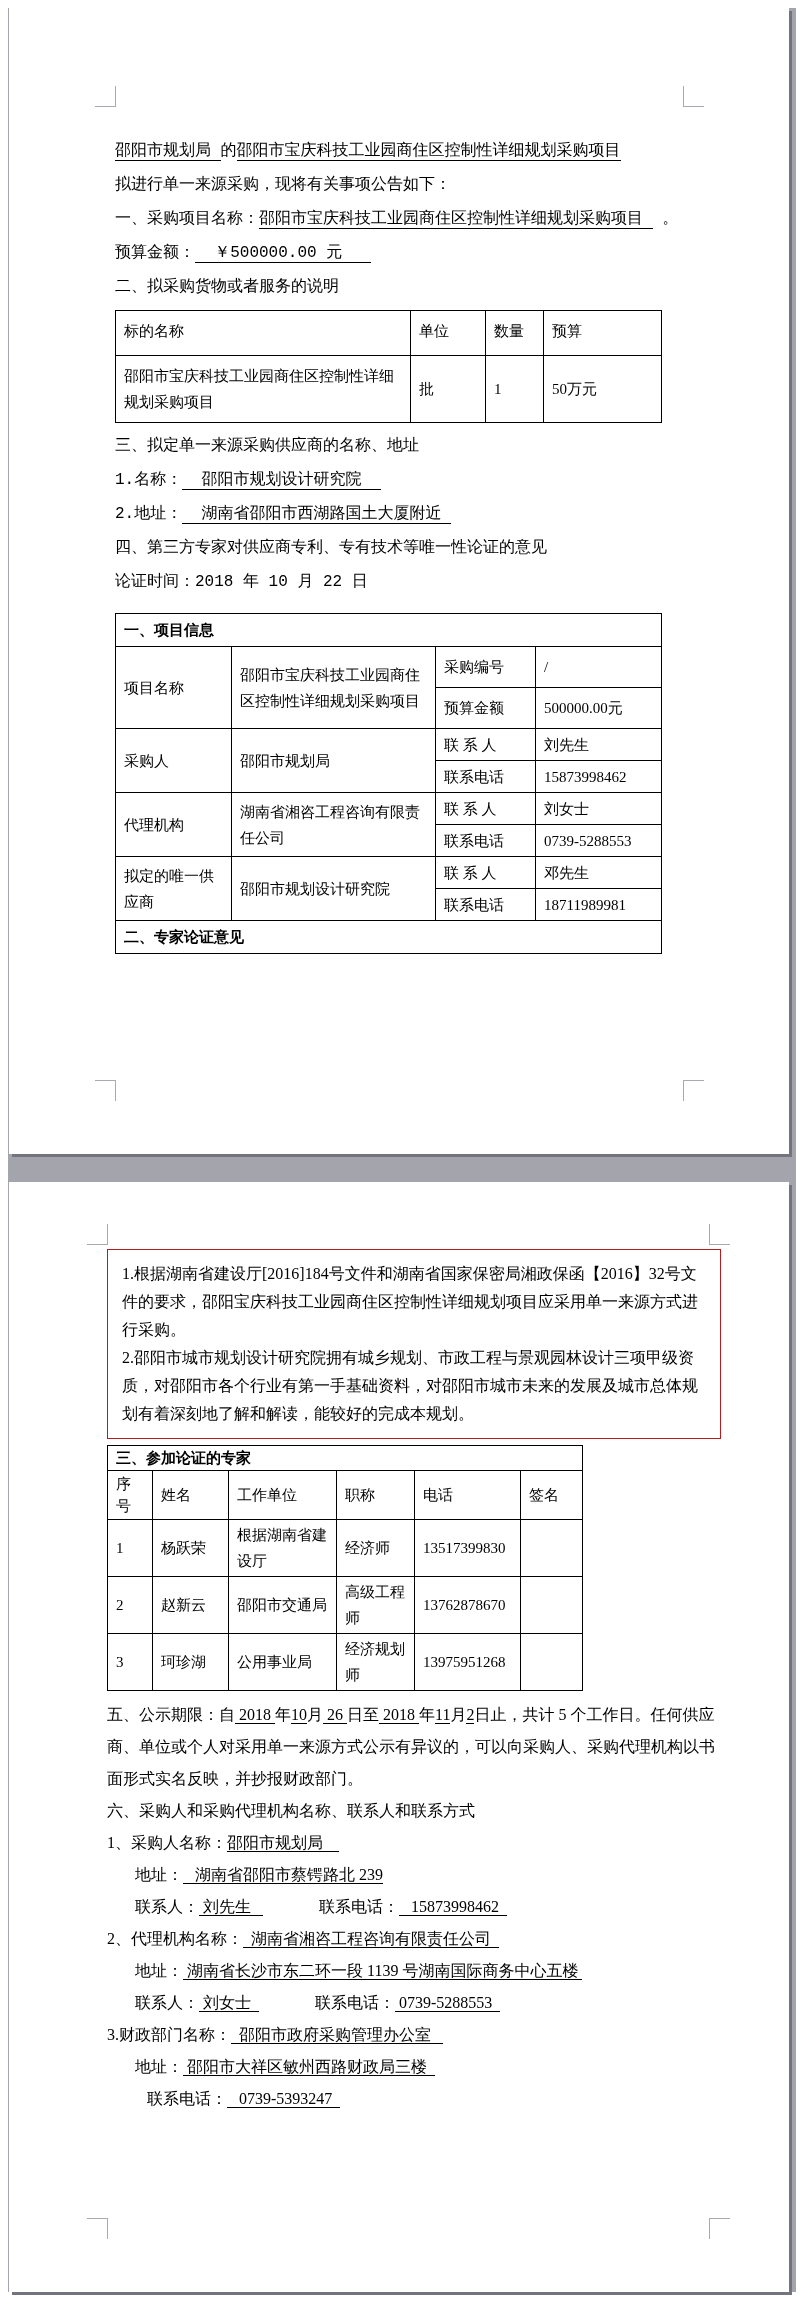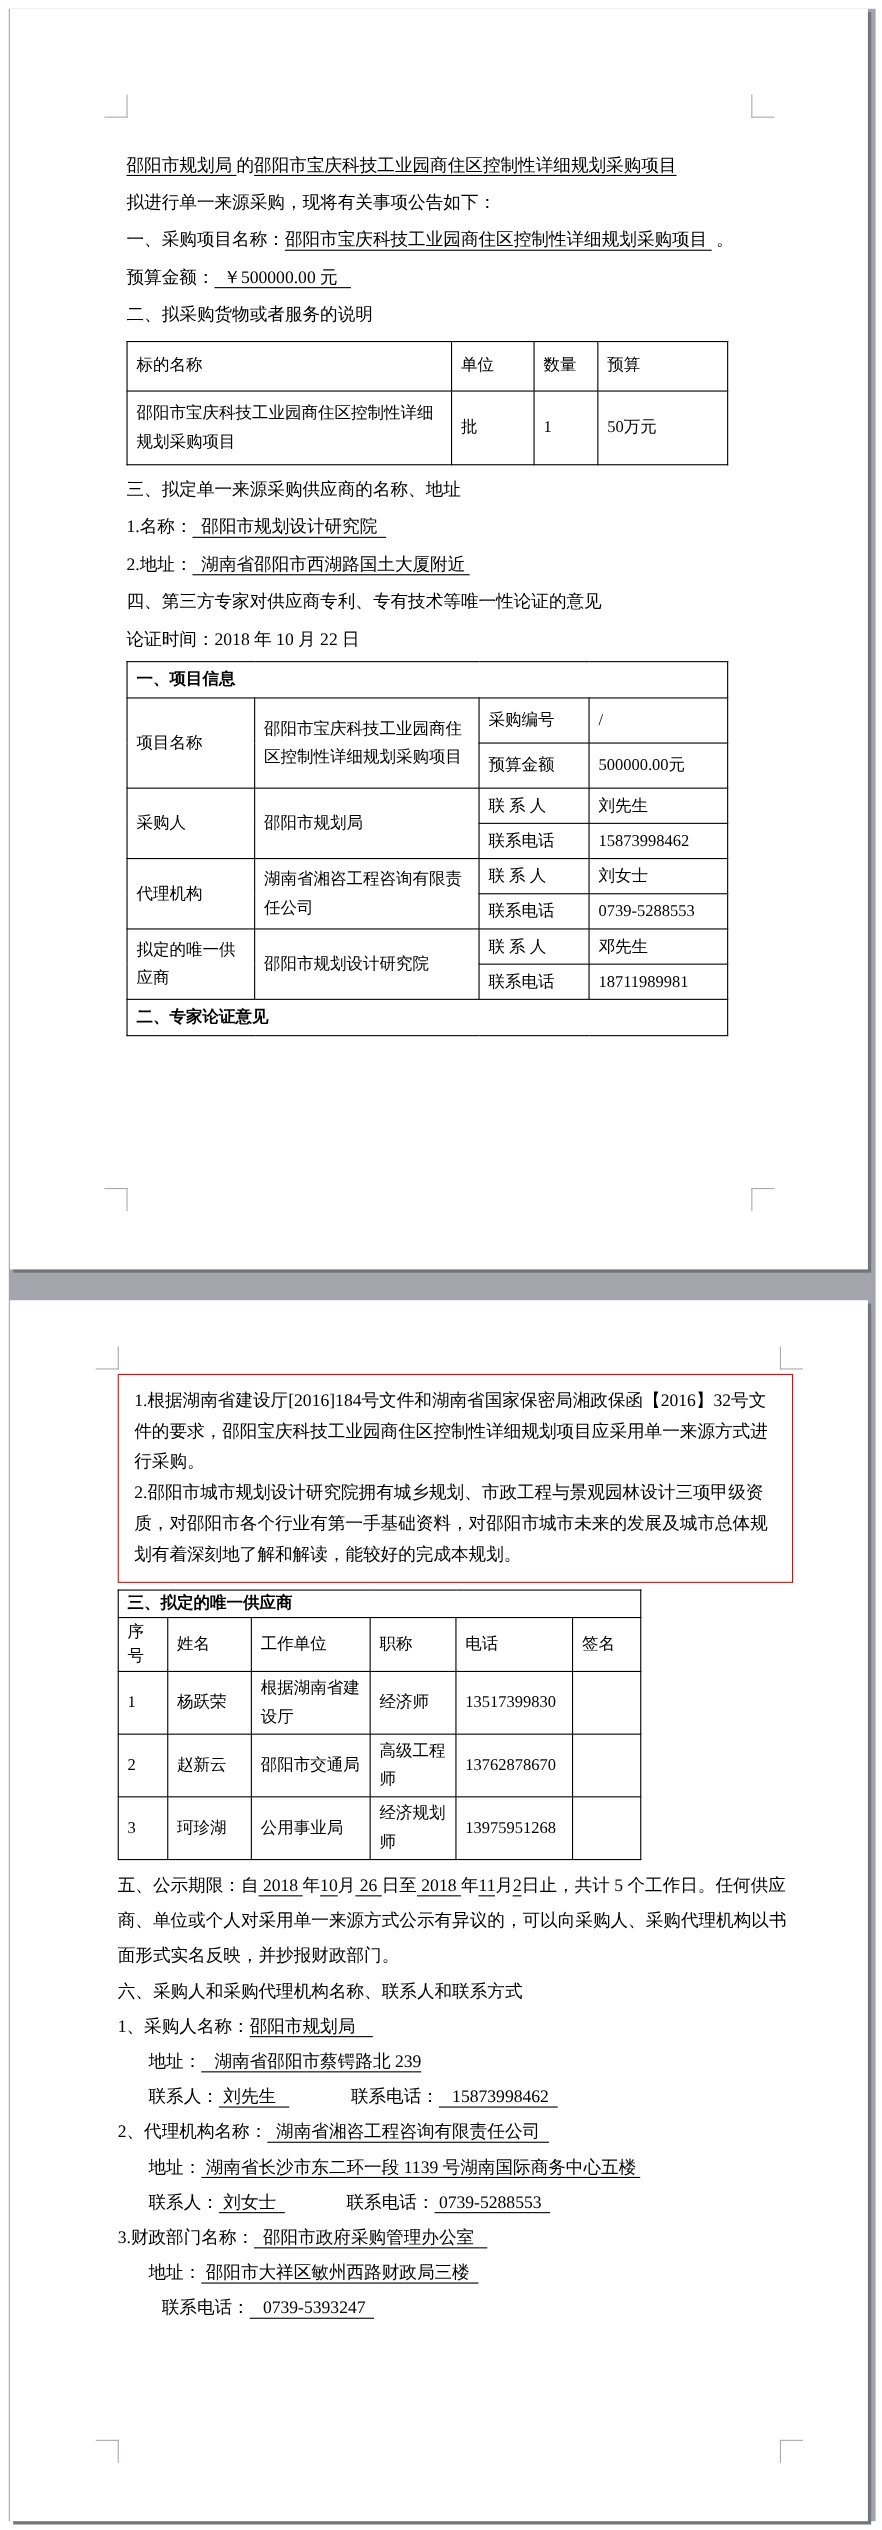--- a/index.html
+++ b/index.html
@@ -12,31 +12,31 @@
   .page1{top:8px;height:1146px;}
   .page2{top:1182px;height:1110px;}
   
   .mark{position:absolute;width:20px;height:20px;border:0 solid #a9a9b1;}
   .mark.tl{border-right-width:1px;border-bottom-width:1px;}
   .mark.tr{border-left-width:1px;border-bottom-width:1px;}
   .mark.bl{border-right-width:1px;border-top-width:1px;}
   .mark.br{border-left-width:1px;border-top-width:1px;}
   
   .p1c{position:absolute;left:106px;top:0;width:578px;font-size:16px;line-height:34px;}
-  .p1c p{margin:0;padding:0;}
+  .p1c p{margin:0;padding:0;font-family:Liberation Mono, monospace;}
   .first{margin-top:126px !important;}
   .ind1{padding-left:64px;}
   .ind2{padding-left:28px;}
   .u{border-bottom:1px solid #000;}
   table{border-collapse:collapse;table-layout:fixed;}
   td{border:1px solid #000;vertical-align:middle;padding:2px 8px;font-size:15px;line-height:26px;word-break:break-all;}
   .t1{width:546px;margin-top:6px;}
   .t1 .hrow td{height:40px;font-family:Liberation Mono, monospace;}
   .t1 .drow td{height:62px;}
-  .t2{width:546px;margin-top:2px;}
+  .t2{width:546px;margin-top:14px;}
   .t2 .sec td{font-weight:bold;height:28px;line-height:22px;}
   .t2 td.slbl,.t2 td.sval{height:27px;line-height:22px;}
   .t2 tr.tall td.slbl,.t2 tr.tall td.sval{height:36px;}
   
   .p2c{position:absolute;left:98px;top:0;width:614px;font-size:16px;}
   .p2box{border:1px solid #b91c1c;margin-top:67px;padding:10px 14px;line-height:28px;}
   .p2box p{margin:0;}
   .t3{width:475px;margin-top:6px;}
   .t3 .trow td{font-weight:bold;height:20px;line-height:20px;}
   .t3 .hrow td{height:26px;line-height:22px;}
@@ -172,21 +172,21 @@
       <colgroup>
           <col style="width:45px">
           <col style="width:76px">
           <col style="width:108px">
           <col style="width:78px">
           <col style="width:106px">
           <col style="width:62px">
         </colgroup>
       <tbody>
           <tr class="trow">
-            <td colspan="6">三、拟定的唯一供应商</td>
+            <td colspan="6">三、参加论证的专家</td>
           </tr>
       <tr class="hrow">
         <td>序号</td>
         <td>姓名</td>
         <td>工作单位</td>
         <td>职称</td>
         <td>电话</td>
         <td>签名</td>
       </tr>
       <tr class="drow">

